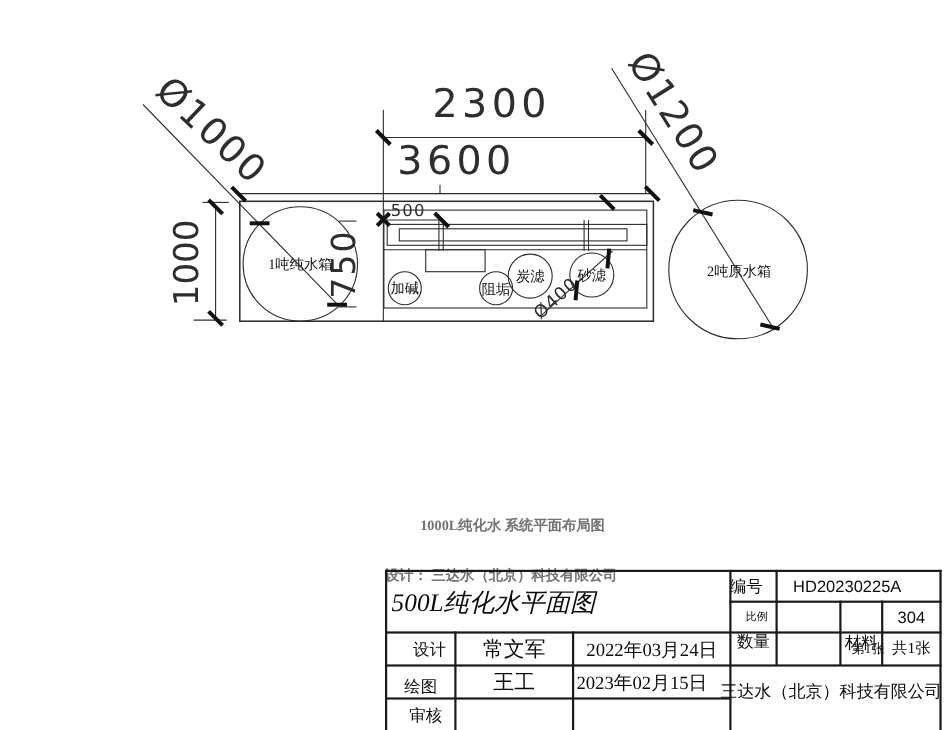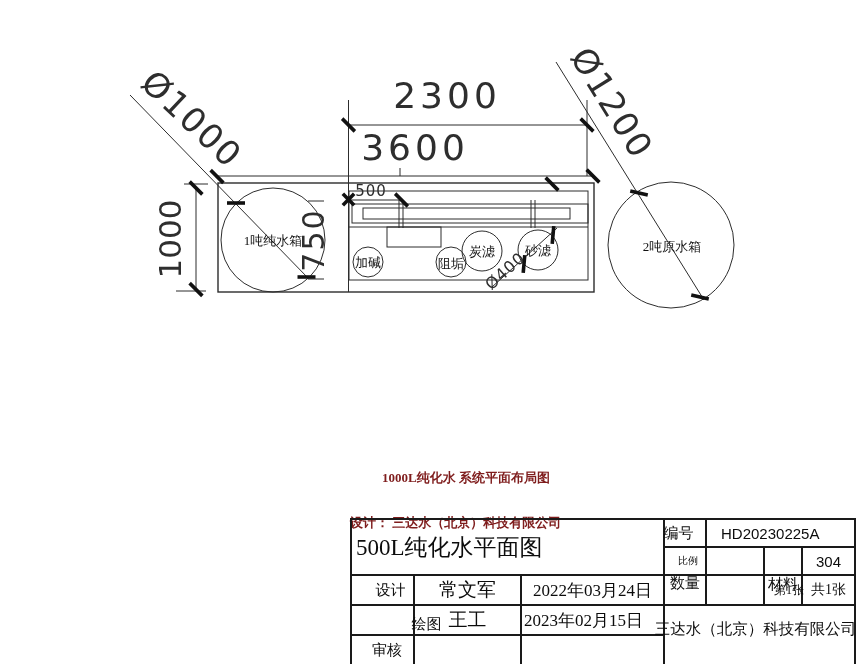--- a/index.html
+++ b/index.html
@@ -1,21 +1,21 @@
 <!DOCTYPE html>
 <html><head>
 <meta charset="utf-8">
 <style>
   html,body{margin:0;padding:0;background:#fff;}
   .canvas{position:relative;width:858px;height:664px;background:#fff;overflow:hidden;
           font-family:"Liberation Serif","DejaVu Serif",serif;}
   svg{position:absolute;left:0;top:0;}
   .dimtxt{font-family:"DejaVu Sans","Liberation Sans",sans-serif;fill:#2e2e2e;}
   .cjktxt{font-family:"Liberation Serif","DejaVu Serif",serif;fill:#111;}
-  .caption{position:absolute;color:#7f1d1d;font-weight:bold;font-size:13px;line-height:15px;
+  .caption{position:absolute;color:#737373;font-weight:bold;font-size:13px;line-height:15px;
            font-family:"Liberation Serif","DejaVu Serif",serif;white-space:nowrap;}
   .titleblock{position:absolute;left:350px;top:518px;width:506px;height:146px;}
   .tl{position:absolute;background:#1a1a1a;}
   .cell{position:absolute;display:flex;align-items:center;justify-content:center;
         color:#0c0c0c;white-space:nowrap;font-family:"Liberation Serif","DejaVu Serif",serif;}
   .cell.start{justify-content:flex-start;}
   .mono{font-family:Liberation Sans, sans-serif;}
 </style>
 </head>
 <body>
@@ -108,27 +108,27 @@
     <div class="tl" style="left:355px;top:0;width:2px;height:87px;"></div>
     <div class="tl" style="left:413px;top:28px;width:2px;height:59px;"></div>
     <div class="tl" style="left:451px;top:28px;width:2px;height:59px;"></div>
     <div class="tl" style="left:504px;top:0;width:2px;height:146px;"></div>
     <div class="tl" style="left:0;top:0;width:506px;height:2px;"></div>
     <div class="tl" style="left:313px;top:28px;width:193px;height:2px;"></div>
     <div class="tl" style="left:0;top:56px;width:506px;height:2px;"></div>
     <div class="tl" style="left:0;top:86px;width:506px;height:2px;"></div>
     <div class="tl" style="left:0;top:116px;width:315px;height:2px;"></div>
 
-    <div class="cell start" style="left:6px;top:2px;width:300px;height:54px;font-size:23px;">500L纯化水平面图</div>
+    <div class="cell start" style="left:6px;top:2px;width:300px;height:54px;font-size:23px;font-style:italic;">500L纯化水平面图</div>
 
     <div class="cell" style="left:2px;top:58px;width:77px;height:28px;font-size:15px;">设计</div>
     <div class="cell" style="left:65px;top:58px;width:105px;height:28px;font-size:19px;">常文军</div>
     <div class="cell" style="left:172px;top:58px;width:141px;height:28px;font-size:17px;">2022年03月24日</div>
 
-    <div class="cell" style="left:2px;top:88px;width:61px;height:36px;font-size:15px;margin-left:44px;">绘图</div>
+    <div class="cell" style="left:2px;top:88px;width:61px;height:36px;font-size:15px;">绘图</div>
     <div class="cell" style="left:65px;top:88px;width:105px;height:28px;font-size:19px;">王工</div>
     <div class="cell" style="left:172px;top:88px;width:123px;height:28px;font-size:17px;">2023年02月15日</div>
 
     <div class="cell" style="left:2px;top:118px;width:70px;height:28px;font-size:15px;">审核</div>
     <div class="cell" style="left:65px;top:118px;width:105px;height:28px;font-size:17px;"></div>
     <div class="cell" style="left:172px;top:118px;width:141px;height:28px;font-size:17px;"></div>
 
     <div class="cell" style="left:315px;top:2px;width:27px;height:26px;font-size:15px;">编号</div>
     <div class="cell start mono" style="left:371px;top:2px;width:133px;height:26px;font-size:15px;">HD20230225A</div>
 

